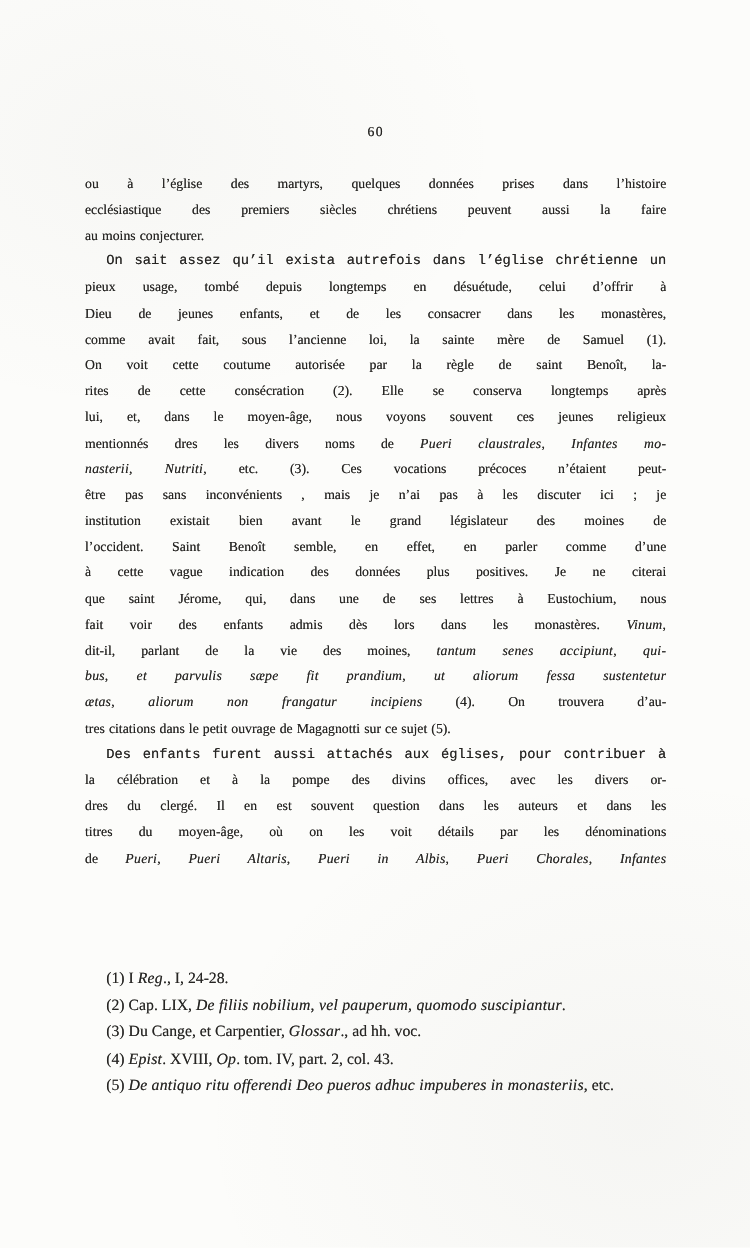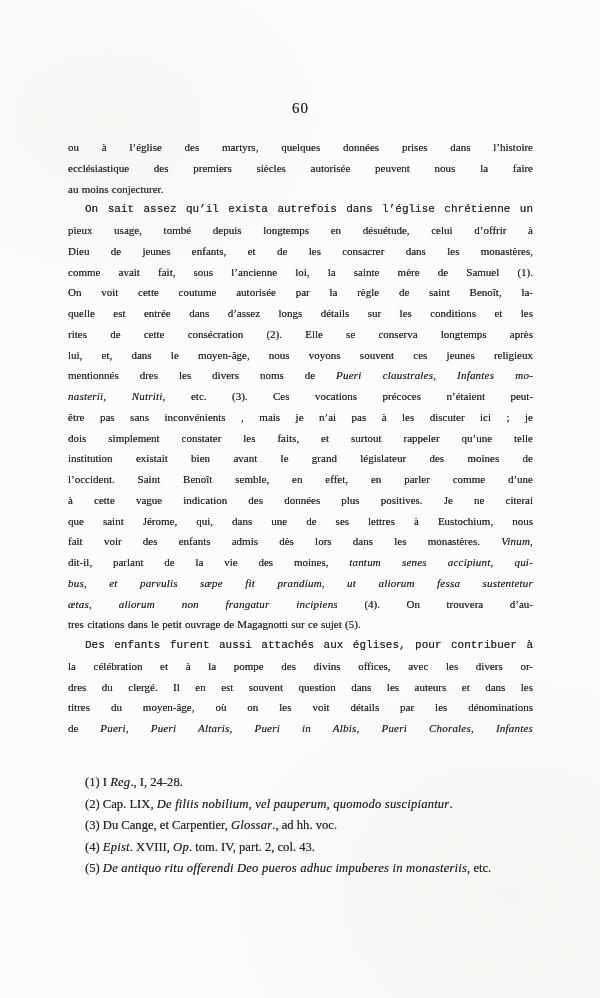--- a/index.html
+++ b/index.html
@@ -18,21 +18,21 @@
     overflow: hidden;
     font-family: "Liberation Serif", "DejaVu Serif", serif;
     color: #262523;
   }
   .page-number {
     position: absolute;
     top: 100px;
     left: 68px;
     width: 465px;
     text-align: center;
-    font-size: 15px;
+    font-size: 11px;
     letter-spacing: 1px;
     text-shadow: 0 0 0.5px rgba(38,37,35,0.7);
   }
   .body-text {
     position: absolute;
     top: 137px;
     left: 68px;
     width: 465px;
     font-size: 11px;
     line-height: 20.75px;
@@ -72,34 +72,32 @@
     margin-top: 40px;
   }
 </style>
 </head>
 <body>
 
 <div class="page">
   <div class="page-number">60</div>
   <div class="body-text" id="body-lines">
       <div class="line"><span>ou à l’église des martyrs, quelques données prises dans l’histoire</span></div>
-      <div class="line"><span>ecclésiastique des premiers siècles autorisée peuvent nous la faire</span></div>
+      <div class="line"><span>ecclésiastique des premiers siècles chrétiens peuvent aussi la faire</span></div>
       <div class="line para-end"><span>au moins conjecturer.</span></div>
       <div class="line indent"><span>On sait assez qu’il exista autrefois dans l’église chrétienne un</span></div>
       <div class="line"><span>pieux usage, tombé depuis longtemps en désuétude, celui d’offrir à</span></div>
       <div class="line"><span>Dieu de jeunes enfants, et de les consacrer dans les monastères,</span></div>
       <div class="line"><span>comme avait fait, sous l’ancienne loi, la sainte mère de Samuel (1).</span></div>
       <div class="line"><span>On voit cette coutume autorisée par la règle de saint Benoît, la-</span></div>
-      <div class="line"><span>quelle est entrée dans d’assez longs détails sur les conditions et les</span></div>
       <div class="line"><span>rites de cette consécration (2). Elle se conserva longtemps après</span></div>
       <div class="line"><span>lui, et, dans le moyen-âge, nous voyons souvent ces jeunes religieux</span></div>
       <div class="line"><span>mentionnés dres les divers noms de </span><em>Pueri claustrales,</em><span> </span><em>Infantes mo-</em></div>
       <div class="line"><em>nasterii, Nutriti,</em><span> etc. (3). Ces vocations précoces n’étaient peut-</span></div>
       <div class="line"><span>être pas sans inconvénients , mais je n’ai pas à les discuter ici ; je</span></div>
-      <div class="line"><span>dois simplement constater les faits, et surtout rappeler qu’une telle</span></div>
       <div class="line"><span>institution existait bien avant le grand législateur des moines de</span></div>
       <div class="line"><span>l’occident. Saint Benoît semble, en effet, en parler comme d’une</span></div>
       <div class="line"><span>à cette vague indication des données plus positives. Je ne citerai</span></div>
       <div class="line"><span>que saint Jérome, qui, dans une de ses lettres à Eustochium, nous</span></div>
       <div class="line"><span>fait voir des enfants admis dès lors dans les monastères. </span><em>Vinum,</em></div>
       <div class="line"><span>dit-il, parlant de la vie des moines, </span><em>tantum senes accipiunt, qui-</em></div>
       <div class="line"><em>bus, et parvulis sæpe fit prandium, ut aliorum fessa sustentetur</em></div>
       <div class="line"><em>ætas, aliorum non frangatur incipiens</em><span> (4). On trouvera d’au-</span></div>
       <div class="line para-end"><span>tres citations dans le petit ouvrage de Magagnotti sur ce sujet (5).</span></div>
       <div class="line indent"><span>Des enfants furent aussi attachés aux églises, pour contribuer à</span></div>

